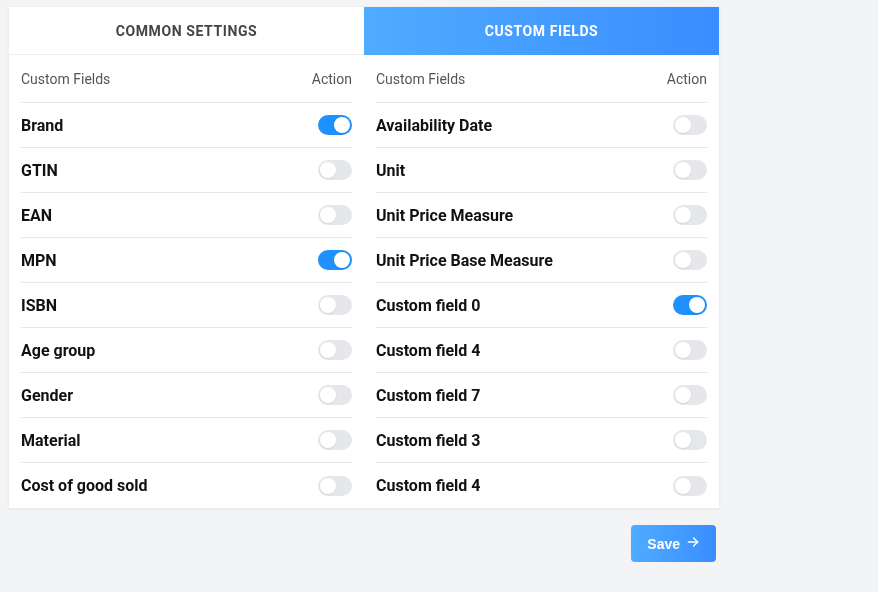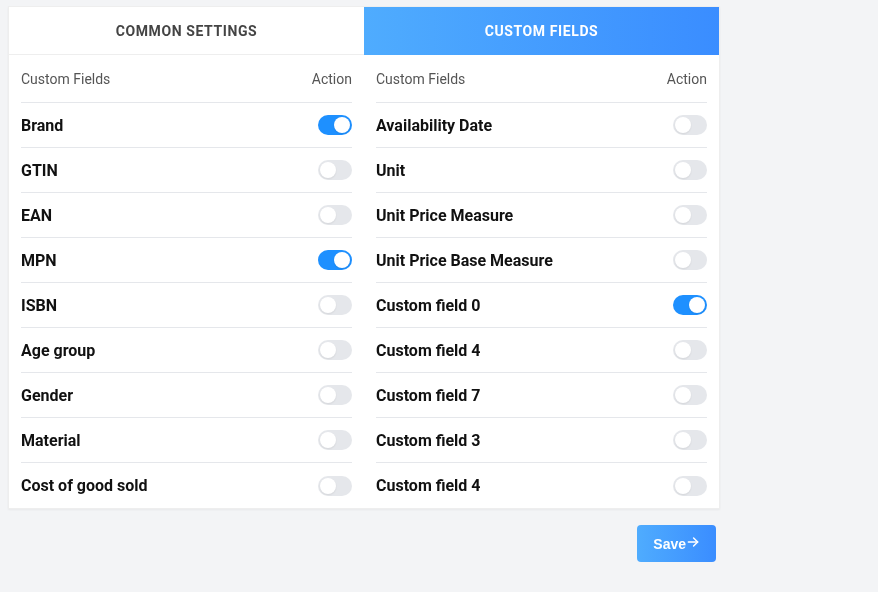--- a/index.html
+++ b/index.html
@@ -88,20 +88,21 @@
     background: linear-gradient(90deg, #4facfe 0%, #3a8dff 100%);
     color: #fff;
     border: none;
     border-radius: 4px;
     padding: 10px 16px;
     font-size: 14px;
     font-weight: 600;
     cursor: pointer;
     display: flex;
     align-items: center;
+    gap: 6px;
   }
   .btn-save svg { width: 14px; height: 14px; }
 </style>
 </head>
 <body>
 
 <div class="wrap">
   <div class="card">
     <div class="tabs">
       <div class="tab tab-inactive">COMMON SETTINGS</div>

